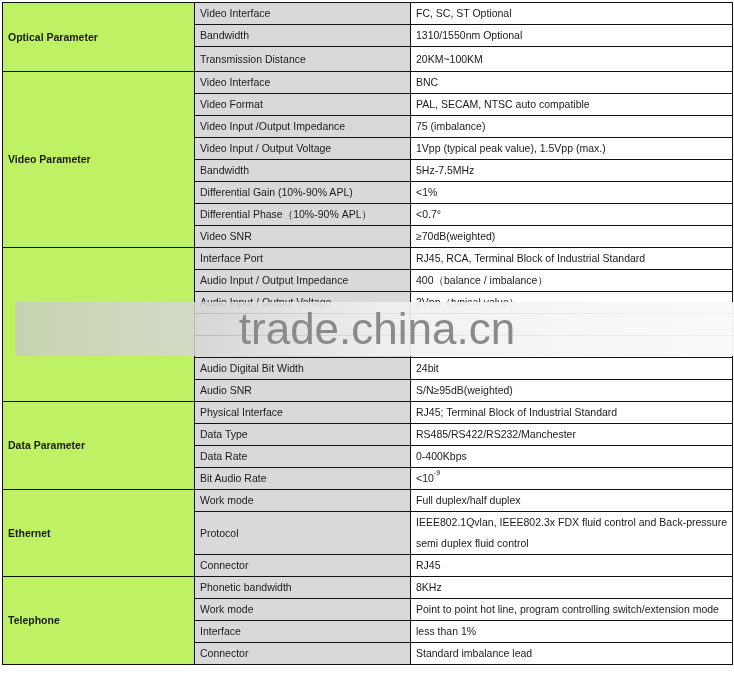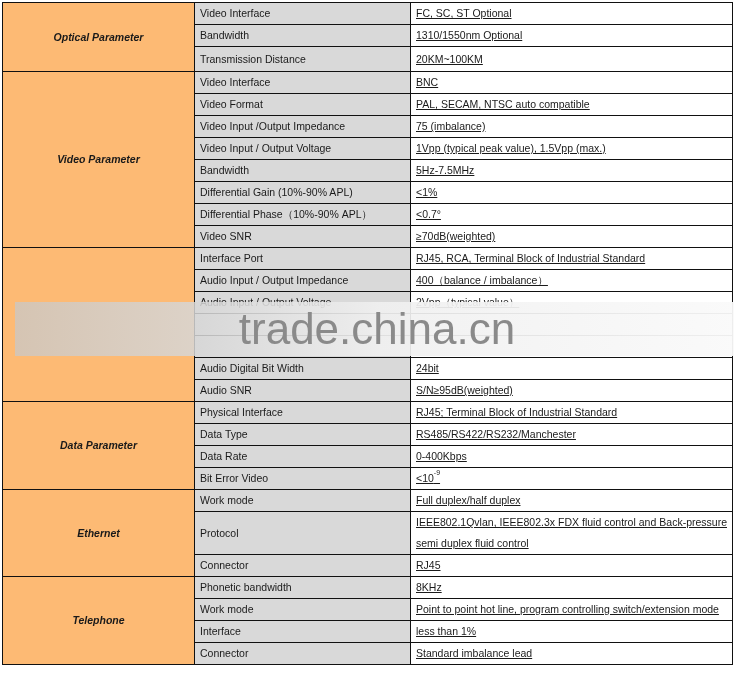--- a/index.html
+++ b/index.html
@@ -1,21 +1,21 @@
 <!DOCTYPE html>
 <html><head>
 <meta charset="utf-8">
 <style>
   html, body { margin:0; padding:0; background:#ffffff; }
   body { width:734px; height:693px; overflow:hidden; position:relative; font-family:"Liberation Sans", sans-serif; }
   table.spec { position:absolute; left:2px; top:2px; border-collapse:collapse; table-layout:fixed; width:730px; }
   table.spec td { border:1px solid #111; padding:0 5px; font-size:10.5px; color:#1a1a1a; height:21px; line-height:21px; vertical-align:middle; }
-  td.group { background:#fdba74; text-align:center; font-style:italic; font-weight:bold; font-size:15px; color:#111; padding:0; }
+  td.group { background:#bef264; text-align:left; font-weight:bold; font-size:15px; color:#111; padding:0; }
   td.param { background:#d9d9d9; width:205px; }
-  td.val { background:#ffffff;text-decoration:underline; }
+  td.val { background:#ffffff; }
   td.val.wrap { line-height:21px; text-align:justify; text-align-last:left; }
   col.c1 { width:192px; } col.c2 { width:216px; } col.c3 { width:322px; }
   .watermark { position:absolute; left:15px; top:302px; width:734px; height:54px;
     background:linear-gradient(to right, rgba(200,200,200,0.75) 0%, rgba(215,215,215,0.85) 25%, rgba(240,240,240,0.92) 50%, rgba(250,250,250,0.95) 100%);
     display:flex; align-items:center; justify-content:center; }
   .watermark span { font-size:44px; color:#8a8a8a; letter-spacing:0px; margin-left:-10px; font-family:"Liberation Sans", sans-serif; }
   sup { font-size:7px; vertical-align:top; line-height:10px; }
 </style>
 </head>
 <body>
@@ -113,21 +113,21 @@
     </tr>
     <tr>
       <td class="param">Data Type</td>
       <td class="val">RS485/RS422/RS232/Manchester</td>
     </tr>
     <tr>
       <td class="param">Data Rate</td>
       <td class="val">0-400Kbps</td>
     </tr>
     <tr>
-      <td class="param">Bit Error Video</td>
+      <td class="param">Bit Audio Rate</td>
       <td class="val"><span>&lt;10</span><sup>-9</sup></td>
     </tr>
 
     <tr>
       <td class="group" rowspan="3">Ethernet</td>
       <td class="param">Work mode</td>
       <td class="val">Full duplex/half duplex</td>
     </tr>
     <tr>
       <td class="param">Protocol</td>

